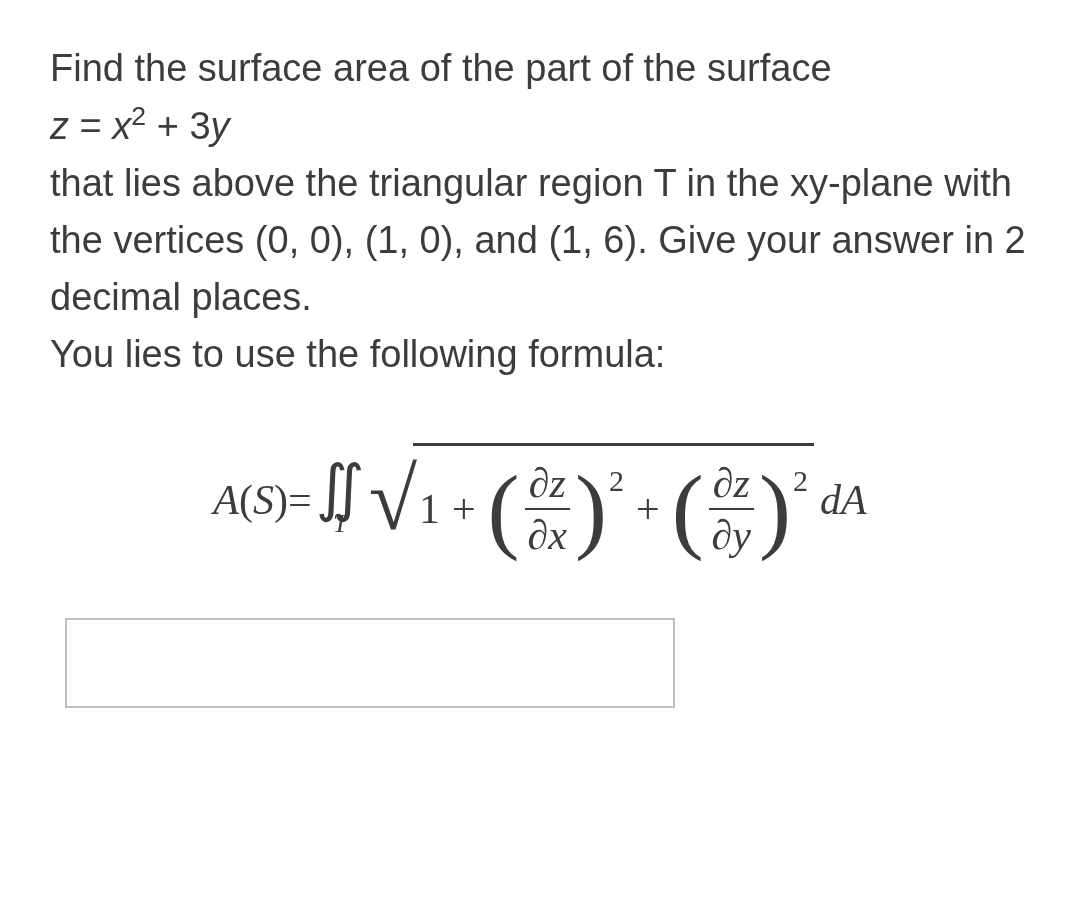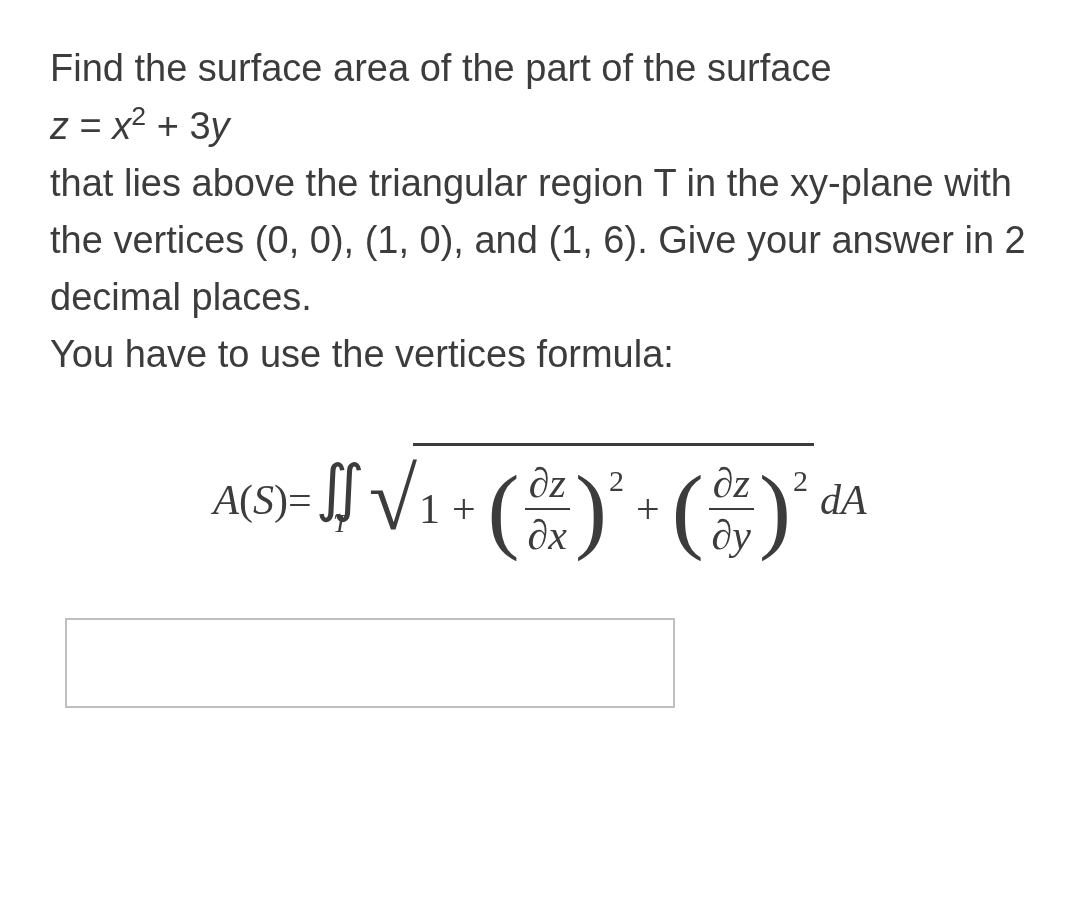--- a/index.html
+++ b/index.html
@@ -129,21 +129,21 @@
 <body>
 
 
 
 <div class="problem-text">
   <span>Find the surface area of the part of the surface</span><br>
   <span class="math-inline">
     <span>z</span><span style="font-style:normal"> = </span><span>x</span><span class="sup">2</span><span style="font-style:normal"> + 3</span><span>y</span>
   </span><br>
   <span>that lies above the triangular region T in the xy-plane with the vertices (0, 0), (1, 0), and (1, 6). Give your answer in 2 decimal places.</span><br>
-  <span>You have to use the vertices formula:</span>
+  <span>You lies to use the following formula:</span>
 </div>
 
 <div class="formula-container">
   <div class="formula">
     <span class="italic">A</span>
       <span>(</span>
       <span class="italic">S</span>
       <span>)</span>
     <span> = </span>
     <span class="integral-symbol">

